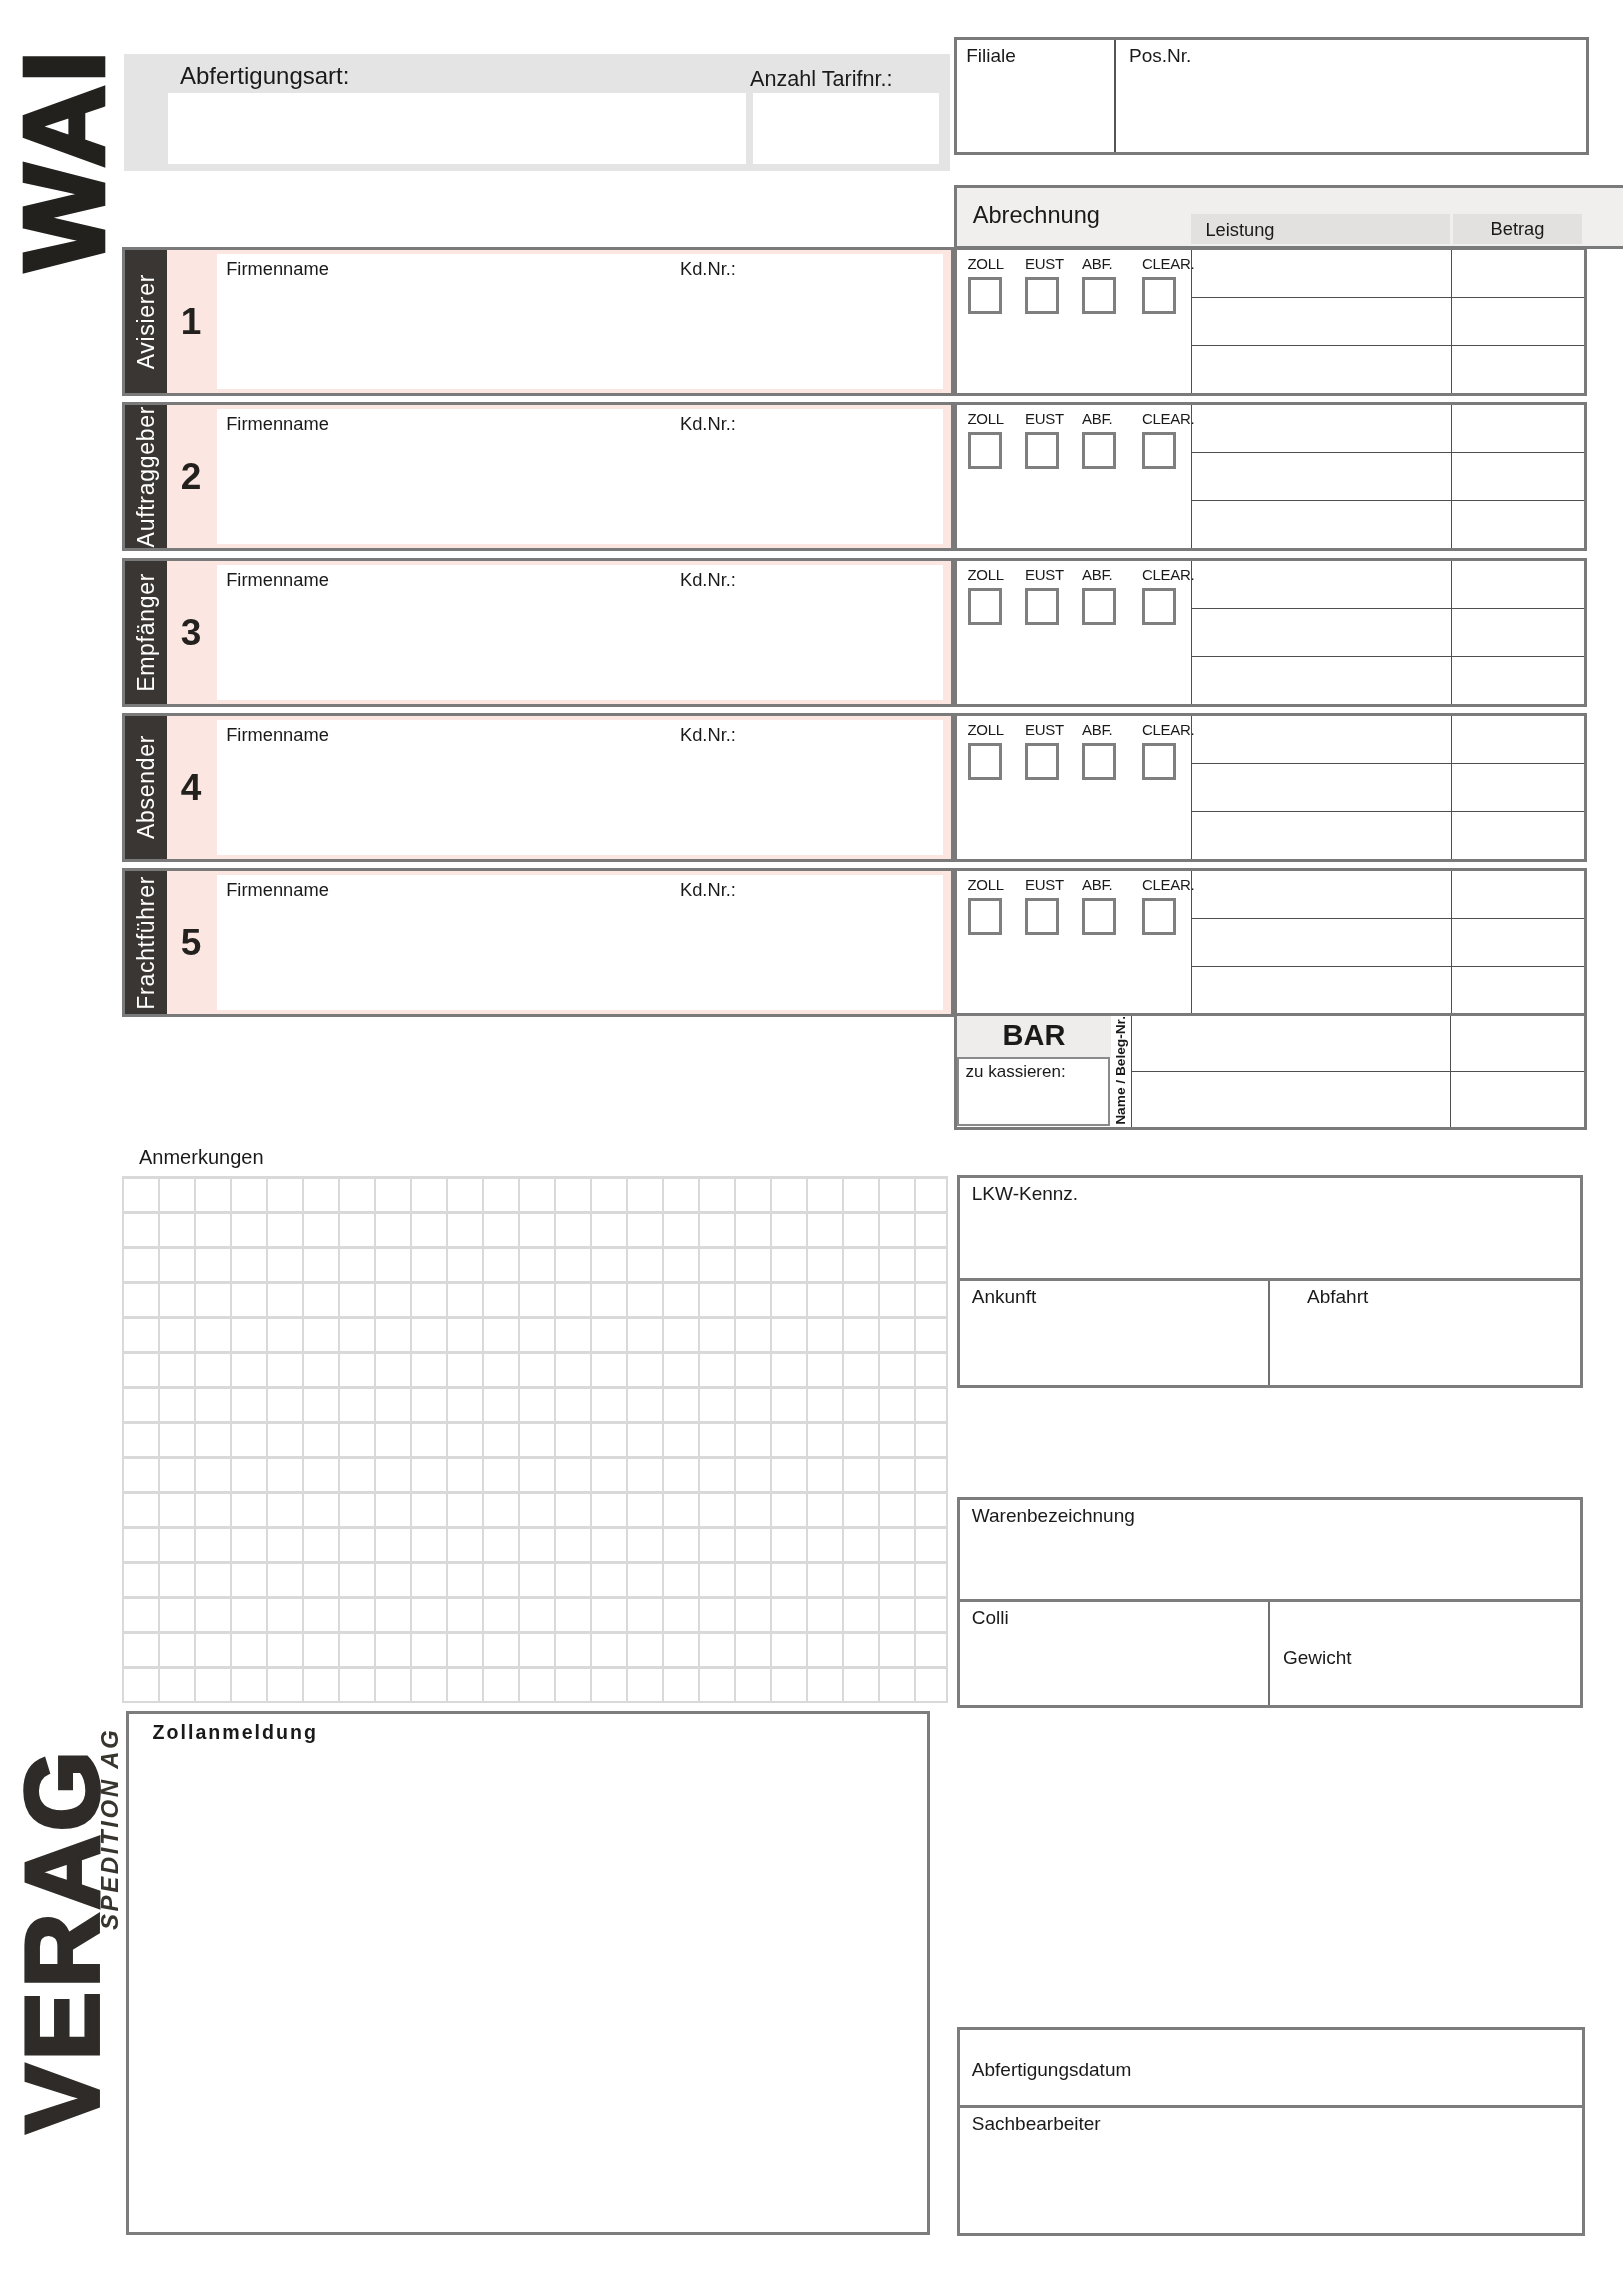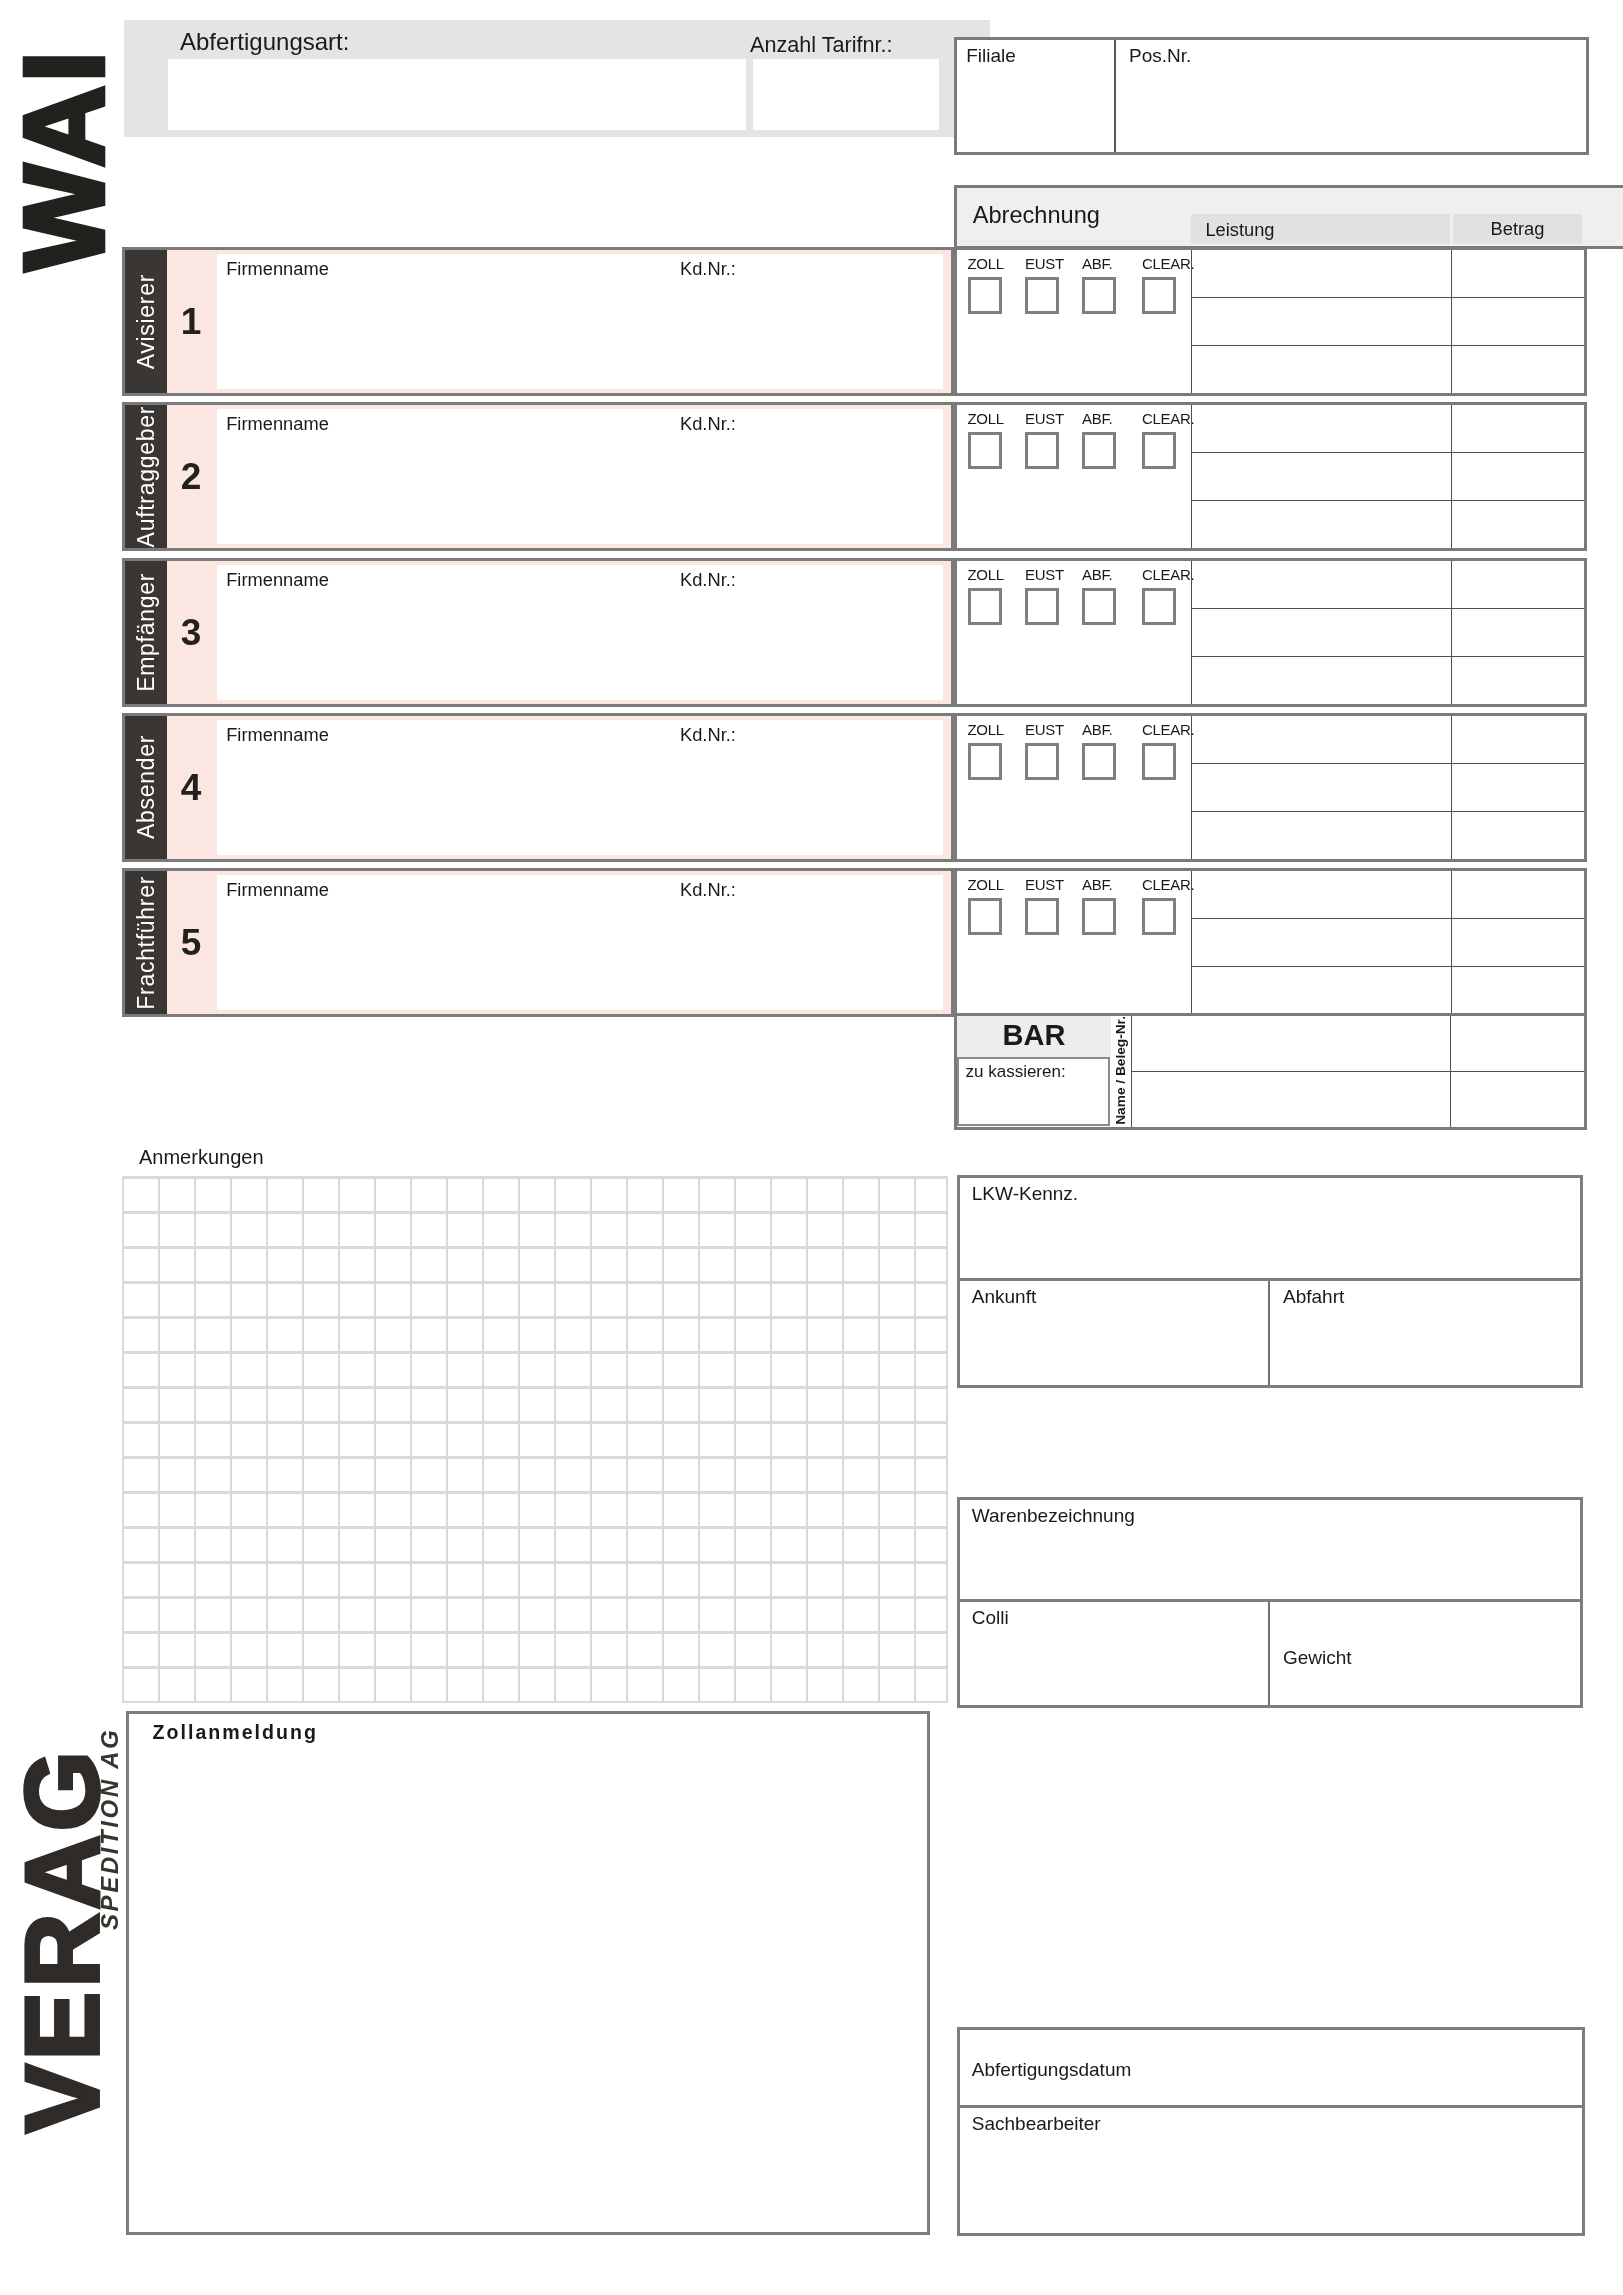--- a/index.html
+++ b/index.html
@@ -9,21 +9,21 @@
   .vtext{writing-mode:vertical-rl;transform:rotate(180deg);white-space:nowrap;}
 
   
   .wai{font-weight:bold;font-size:113px;line-height:0.62;color:#23211e;
        -webkit-text-stroke:4.6px #23211e;letter-spacing:3.3px;}
   .verag{font-weight:bold;font-size:103px;line-height:0.62;color:#2e2b28;
        -webkit-text-stroke:3.9px #2e2b28;letter-spacing:3.9px;}
   .sped{font-weight:bold;font-style:italic;font-size:24px;color:#38352f;letter-spacing:2.6px;}
 
   
-  .graypanel{left:124px;top:20px;width:826px;height:117px;background:#e4e4e4;padding-left:40px;}
+  .graypanel{left:124px;top:54px;width:826px;height:117px;background:#e4e4e4;}
   .whitebox{position:absolute;background:#fff;}
   .toplabel{font-size:24px;}
 
   
   .bbox{position:absolute;border:3.9px solid #7a7a7a;background:#fff;box-sizing:border-box;}
   .rbox{position:absolute;border:3.3px solid #7d7d7d;background:#fff;box-sizing:border-box;}
   .rlbl{position:absolute;font-size:19px;}
 
   
   .party{position:absolute;left:122px;width:832px;height:149px;border:3.9px solid #7a7a7a;
@@ -288,21 +288,21 @@
     </div>
   </div>
 
   <span class="abs" style="left:139px;top:1146px;font-size:20px;">Anmerkungen</span>
   <div class="abs grid"></div>
 
   <div class="rbox" style="left:957px;top:1175px;width:626px;height:213px;">
     <div class="abs" style="left:0;right:0;top:0;height:100px;">
       <span class="rlbl" style="left:11.8px;top:5.2px;">LKW-Kennz.</span>
     </div>
-    <div class="abs" style="left:0;right:0;top:100px;bottom:0;border-top:3.3px solid #7d7d7d;display:flex;">
+    <div class="abs" style="left:0;right:0;top:100px;bottom:0;border-top:3.3px solid #7d7d7d;display:flex;gap:24px;">
       <div style="width:308px;border-right:2px solid #707070;position:relative;">
         <span class="rlbl" style="left:11.8px;top:5.2px;">Ankunft</span>
       </div>
       <div style="flex:1;position:relative;">
         <span class="rlbl" style="left:13px;top:5.2px;">Abfahrt</span>
       </div>
     </div>
   </div>
 
   <div class="rbox" style="left:957px;top:1497px;width:626px;height:211px;">

